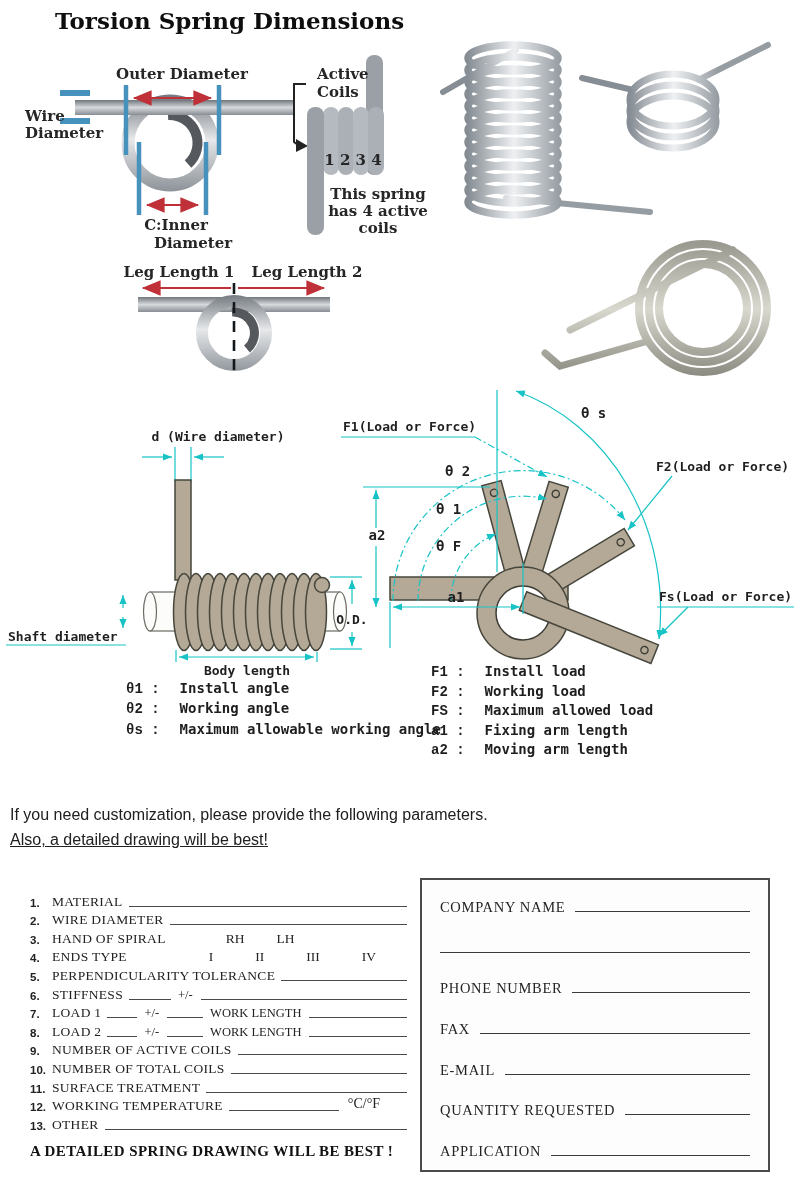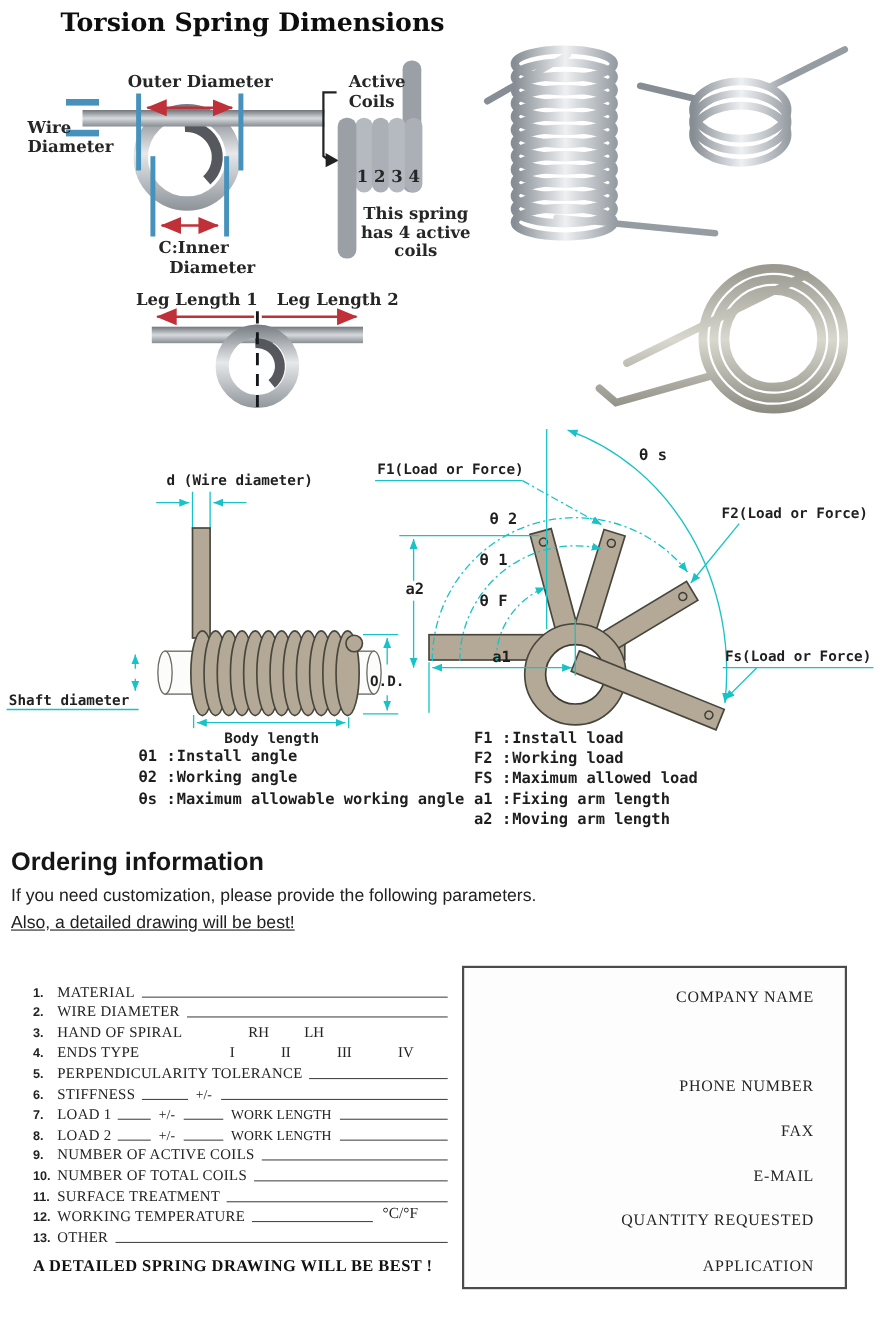--- a/index.html
+++ b/index.html
@@ -16,21 +16,21 @@
   .cyld{stroke:var(--cyan);stroke-width:1.2;fill:none;stroke-dasharray:7 3 2 3;}
   .tanf{fill:var(--tan);stroke:var(--ink);stroke-width:1.5;}
   .bluel{stroke:var(--blue);stroke-width:4.5;}
   .bluef{fill:var(--blue);}
   .redl{stroke:var(--red);stroke-width:2.2;fill:none;}
   
   .legend{position:absolute;font-family:"DejaVu Sans Mono",monospace;font-weight:bold;
     font-size:14px;color:#1e1e1e;white-space:nowrap;}
   .legend-left{left:126px;top:679px;line-height:19.3px;}
   .legend-right{left:431px;top:662px;line-height:18.6px;}
-  .leg-sym{margin-right:1px;}
+  .leg-sym{margin-right:20px;font-family:Liberation Mono, monospace;}
   
   .ord-heading{position:absolute;left:10px;top:770px;font-weight:bold;font-size:23px;color:#161616;}
   .intro{position:absolute;left:10px;font-size:16px;color:#202020;}
   .intro1{top:806px;} .intro2{top:831px;text-decoration:underline;}
   
   .order-form{position:absolute;left:30px;top:891px;width:382px;
     font-family:"Liberation Serif",serif;color:#222;}
   .form-row{display:flex;align-items:flex-end;height:18.6px;white-space:nowrap;}
   .f-num{font-weight:bold;font-size:11.5px;width:22px;flex:none;font-family:"Liberation Sans",sans-serif;padding-bottom:1px;}
   .f-label{font-size:13.5px;letter-spacing:0.3px;}
@@ -38,21 +38,21 @@
   .f-line.grow{flex:1;}
   .f-text{font-size:12.5px;margin:0 2px;}
   .f-small{font-size:14px;margin-left:4px;padding-bottom:2px;}
   .f-opt{font-size:13.5px;}
   .r3 .f-opt{margin-left:60px;} .r3 .f-opt + .f-opt{margin-left:32px;}
   .r4 .f-opt{margin-left:82px;} .r4 .f-opt + .f-opt{margin-left:42px;}
   
   .contact-card{position:absolute;left:420px;top:878px;width:350px;height:294px;
     border:2px solid #4b4b4b;background:#fefdfd;box-sizing:border-box;
     padding:12px 16px 10px 18px;display:flex;flex-direction:column;justify-content:space-between;
-    font-family:"Liberation Serif",serif;color:#242424;align-items:flex-end;}
+    font-family:"Liberation Serif",serif;color:#242424;}
   .card-row{display:flex;align-items:flex-end;height:24px;}
   .c-label{font-size:14.5px;letter-spacing:0.7px;white-space:nowrap;}
   .c-line{border-bottom:1.3px solid #3a3a3a;flex:1;margin:0 2px 4px 10px;height:2px;}
   .card-row.cont .c-line{margin-left:0;}
   .order-note{position:absolute;left:30px;top:1143px;font-family:"Liberation Serif",serif;
     font-weight:bold;font-size:15px;letter-spacing:0.4px;color:#111;}
 </style>
 </head>
 <body>
 
@@ -290,21 +290,20 @@
       <div class="leg-row"><span class="leg-sym">θs :</span><span>Maximum allowable working angle</span></div>
     </div>
   <div class="legend legend-right">
       <div class="leg-row"><span class="leg-sym">F1 :</span><span>Install load</span></div>
       <div class="leg-row"><span class="leg-sym">F2 :</span><span>Working load</span></div>
       <div class="leg-row"><span class="leg-sym">FS :</span><span>Maximum allowed load</span></div>
       <div class="leg-row"><span class="leg-sym">a1 :</span><span>Fixing arm length</span></div>
       <div class="leg-row"><span class="leg-sym">a2 :</span><span>Moving arm length</span></div>
     </div>
 
-  <div class="ord-heading">Ordering information</div>
   <div class="intro intro1">If you need customization, please provide the following parameters.</div>
   <div class="intro intro2">Also, a detailed drawing will be best!</div>
 
   <div class="order-form">
       <div class="form-row r1">
         <span class="f-num">1.</span>
         <span class="f-label">MATERIAL</span>
         <span class="f-line grow"></span>
       </div>
       <div class="form-row r2">

